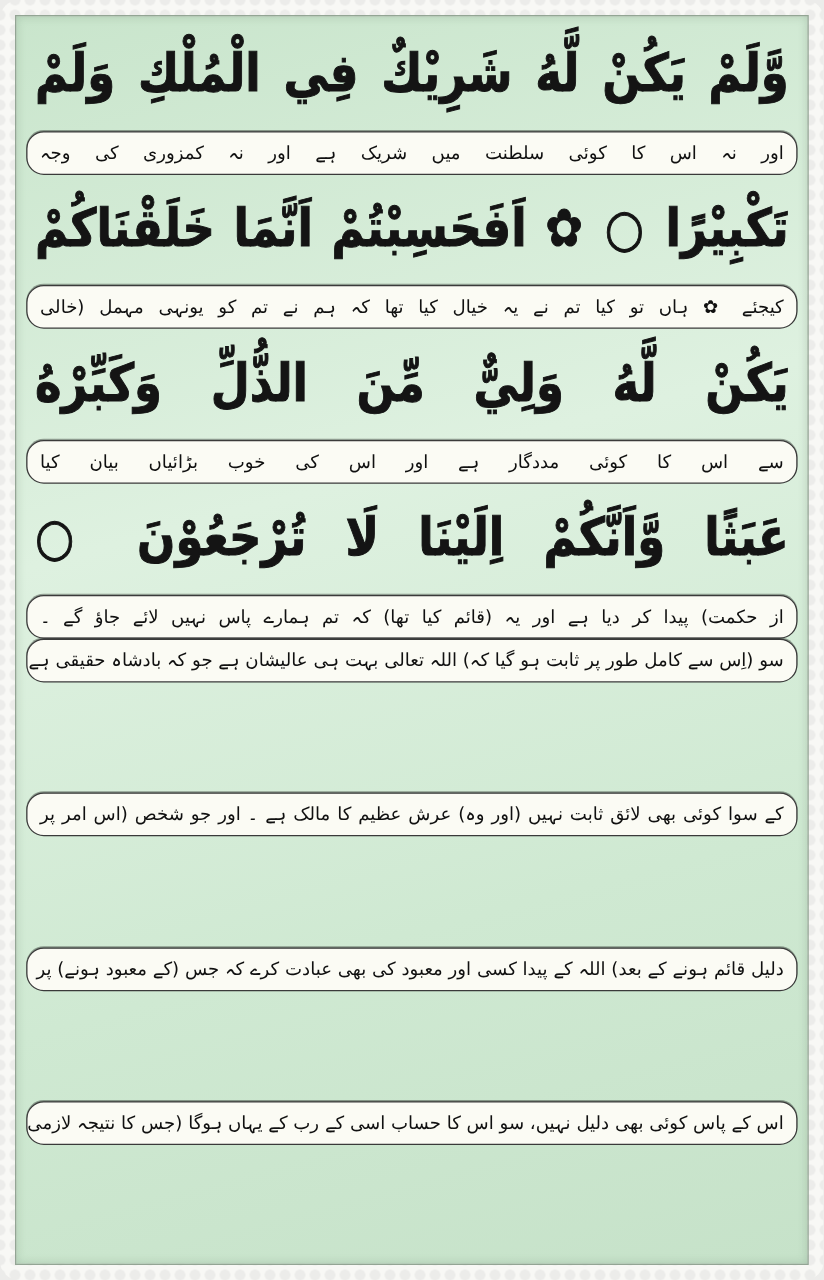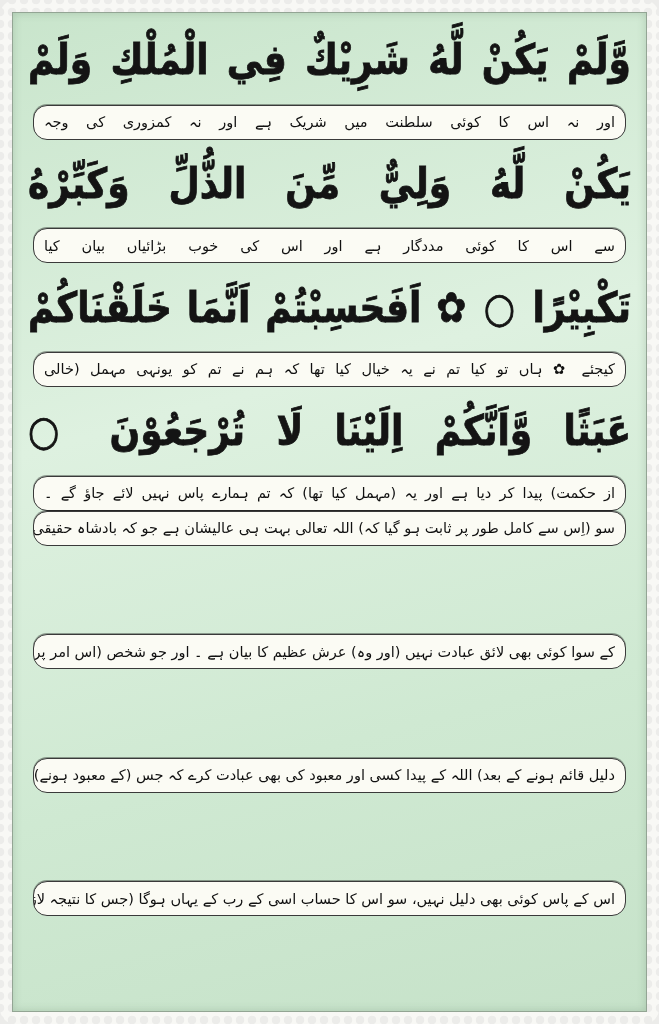--- a/index.html
+++ b/index.html
@@ -63,21 +63,21 @@
   }
   .urdu-band {
     flex: 0 0 33px;
     background: #fbfbf4;
     border: 1px solid #3a3a3a;
     border-radius: 14px;
     display: flex;
     align-items: center;
     overflow: hidden;
     box-shadow: 0 -1px 0 rgba(0, 0, 0, 0.35);
-    margin: 0 13px;
+    margin: 0 1px;
   }
   .urdu-text {
     width: 100%;
     direction: rtl;
     font-family: "DejaVu Sans", sans-serif;
     font-size: 14.5px;
     color: #101010;
     text-align: justify;
     text-align-last: justify;
     white-space: nowrap;
@@ -95,54 +95,54 @@
       <div class="arabic-row">
         <div class="arabic-text">وَّلَمْ يَكُنْ لَّهُ شَرِيْكٌ فِي الْمُلْكِ وَلَمْ</div>
       </div>
       <div class="urdu-band">
         <div class="urdu-text">اور نہ اس کا کوئی سلطنت میں شریک ہے اور نہ کمزوری کی وجہ</div>
       </div>
     </div>
 
     <div class="sec">
       <div class="arabic-row">
+        <div class="arabic-text">تَكْبِيْرًا ○ ✿ اَفَحَسِبْتُمْ اَنَّمَا خَلَقْنَاكُمْ</div>
+      </div>
+      <div class="urdu-band">
+        <div class="urdu-text">کیجئے ✿ ہاں تو کیا تم نے یہ خیال کیا تھا کہ ہم نے تم کو یونہی مہمل (خالی</div>
+      </div>
+    </div>
+
+    <div class="sec">
+      <div class="arabic-row">
         <div class="arabic-text">يَكُنْ لَّهُ وَلِيٌّ مِّنَ الذُّلِّ وَكَبِّرْهُ</div>
       </div>
       <div class="urdu-band">
         <div class="urdu-text">سے اس کا کوئی مددگار ہے اور اس کی خوب بڑائیاں بیان کیا</div>
       </div>
     </div>
 
     <div class="sec">
       <div class="arabic-row">
-        <div class="arabic-text">تَكْبِيْرًا ○ ✿ اَفَحَسِبْتُمْ اَنَّمَا خَلَقْنَاكُمْ</div>
-      </div>
-      <div class="urdu-band">
-        <div class="urdu-text">کیجئے ✿ ہاں تو کیا تم نے یہ خیال کیا تھا کہ ہم نے تم کو یونہی مہمل (خالی</div>
-      </div>
-    </div>
-
-    <div class="sec">
-      <div class="arabic-row">
         <div class="arabic-text">عَبَثًا وَّاَنَّكُمْ اِلَيْنَا لَا تُرْجَعُوْنَ ○</div>
       </div>
       <div class="urdu-band">
-        <div class="urdu-text">از حکمت) پیدا کر دیا ہے اور یہ (مہمل کیا تھا) کہ تم ہمارے پاس نہیں لائے جاؤ گے ۔</div>
+        <div class="urdu-text">از حکمت) پیدا کر دیا ہے اور یہ (قائم کیا تھا) کہ تم ہمارے پاس نہیں لائے جاؤ گے ۔</div>
       </div>
     </div>
 
     <div class="sec">
       <div class="urdu-band">
         <div class="urdu-text">سو (اِس سے کامل طور پر ثابت ہو گیا کہ) اللہ تعالی بہت ہی عالیشان ہے جو کہ بادشاہ حقیقی ہے اس</div>
       </div>
     </div>
 
     <div class="sec">
       <div class="urdu-band">
-        <div class="urdu-text">کے سوا کوئی بھی لائق عبادت نہیں (اور وہ) عرش عظیم کا بیان ہے ۔ اور جو شخص (اس امر پر</div>
+        <div class="urdu-text">کے سوا کوئی بھی لائق ثابت نہیں (اور وہ) عرش عظیم کا مالک ہے ۔ اور جو شخص (اس امر پر</div>
       </div>
     </div>
 
     <div class="sec">
       <div class="urdu-band">
         <div class="urdu-text">دلیل قائم ہونے کے بعد) اللہ کے پیدا کسی اور معبود کی بھی عبادت کرے کہ جس (کے معبود ہونے) پر</div>
       </div>
     </div>
 
     <div class="sec">

